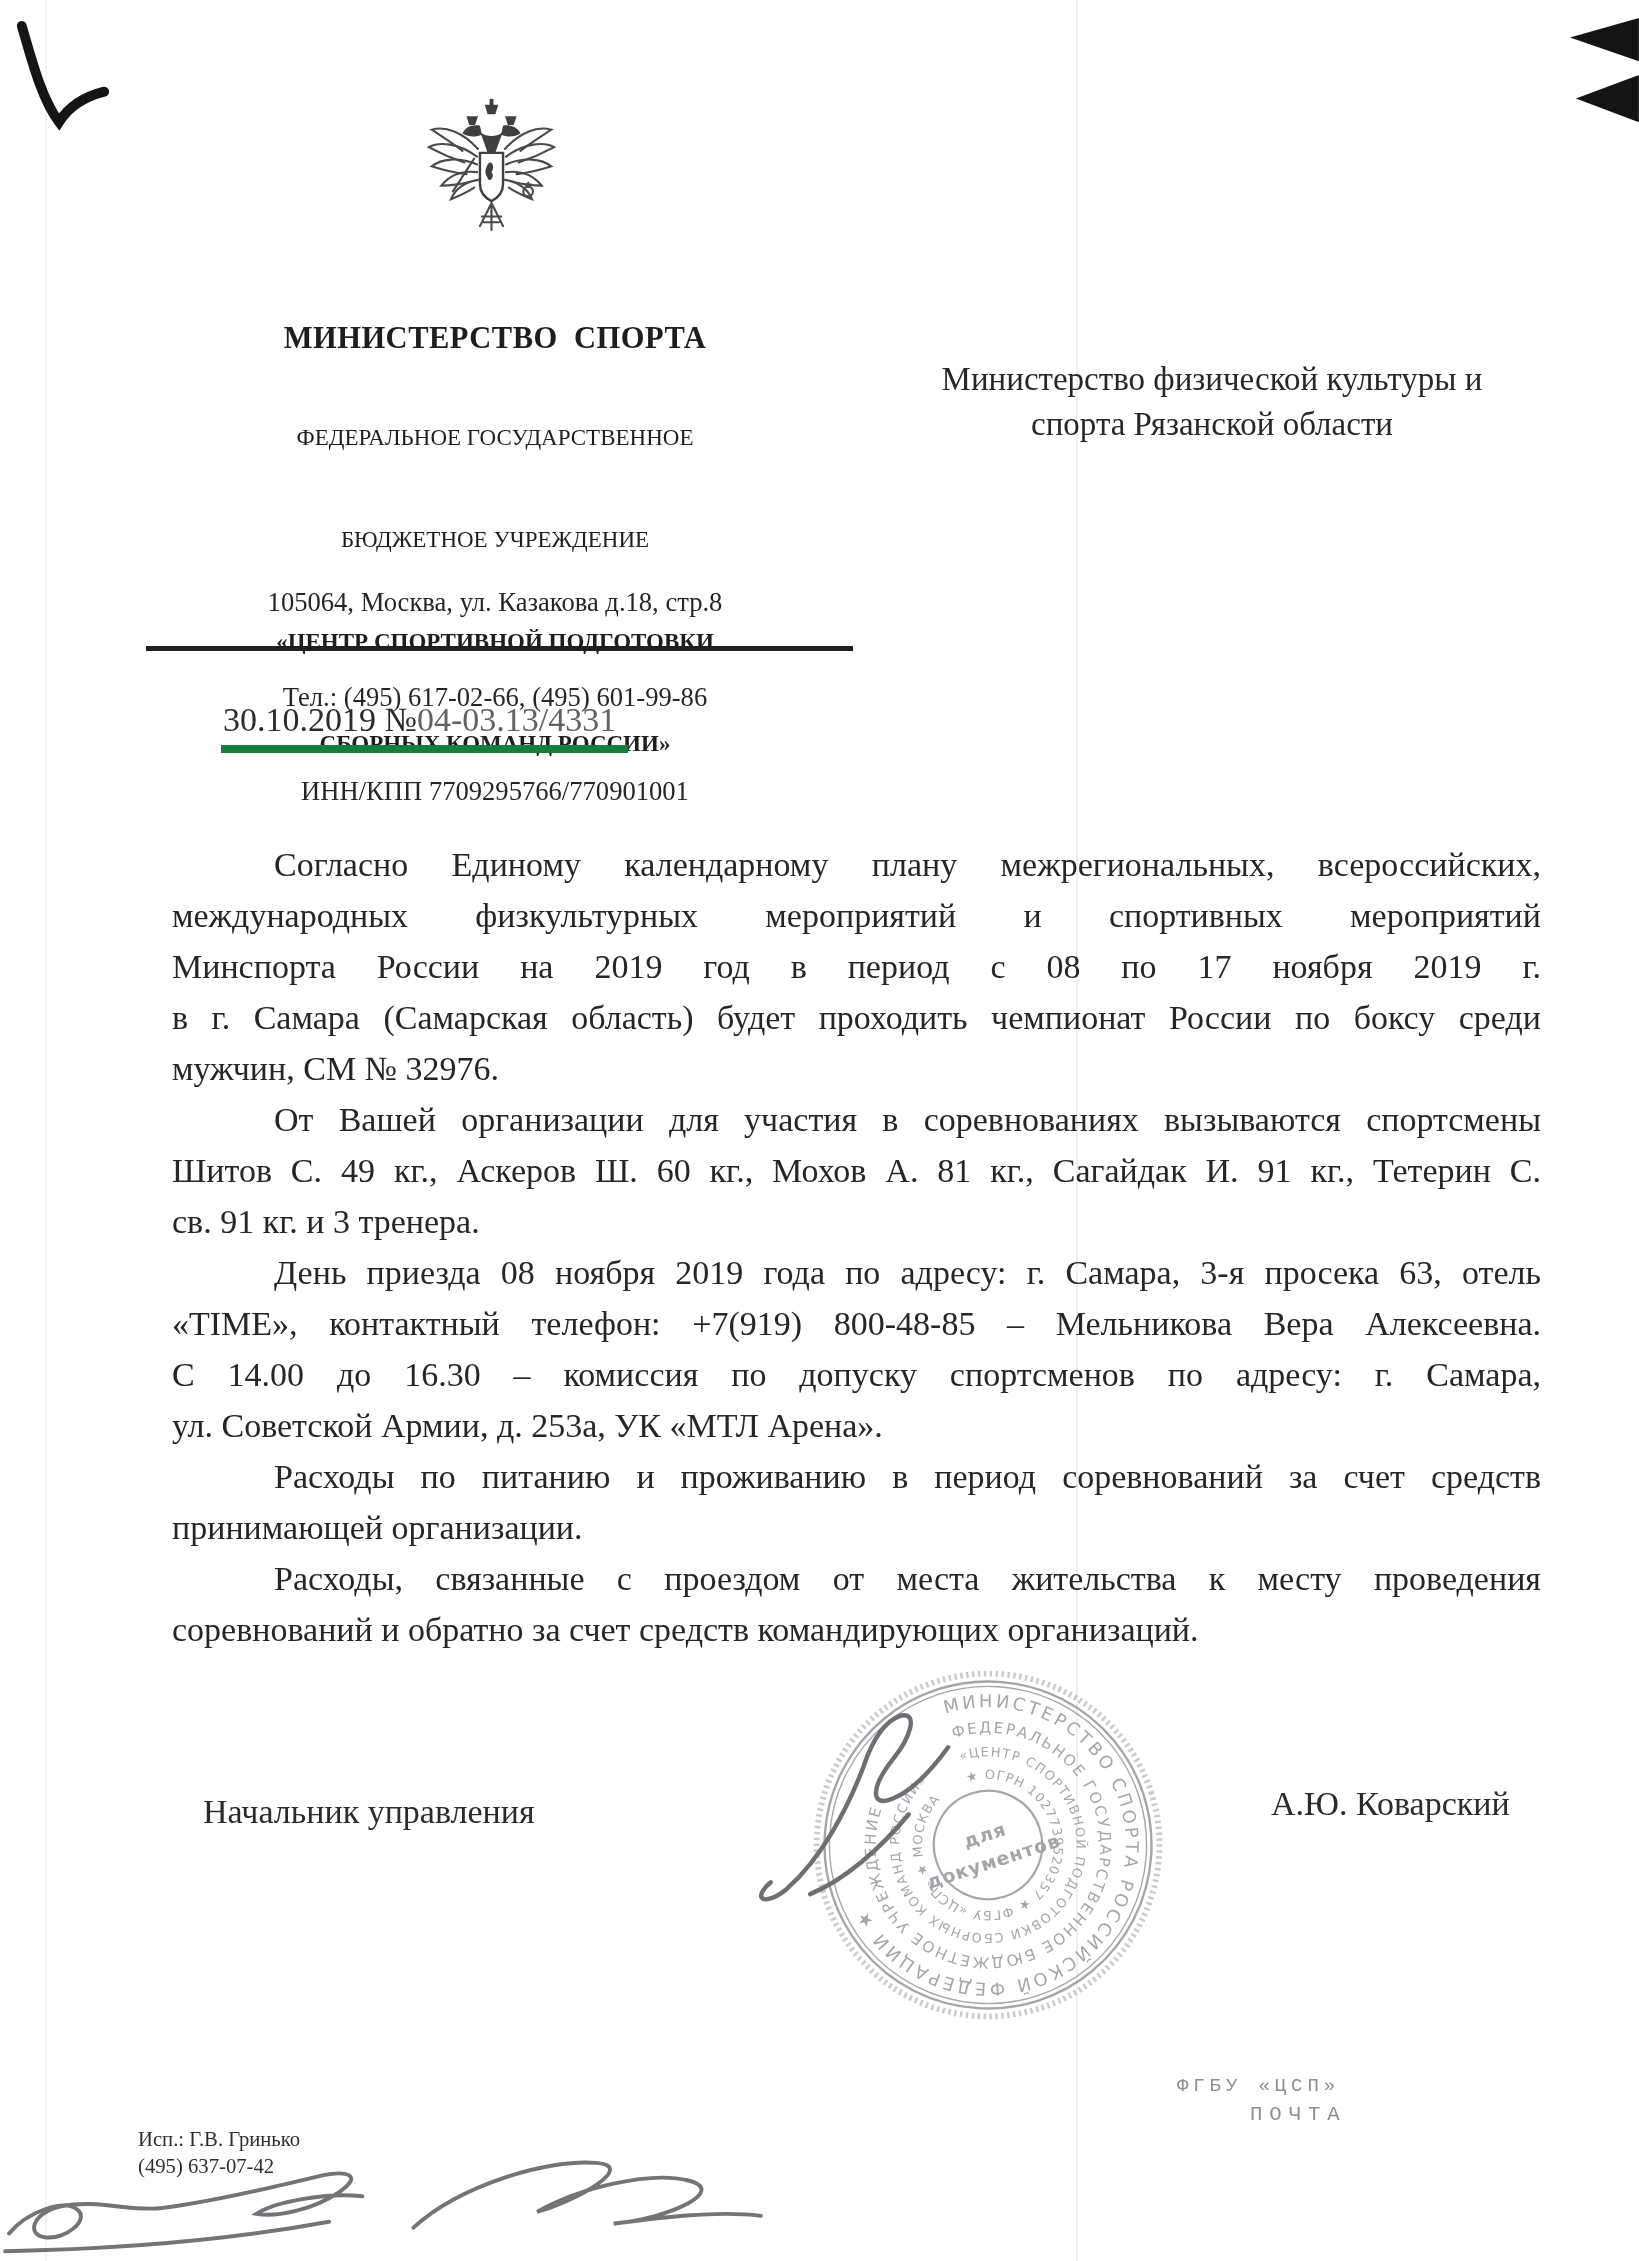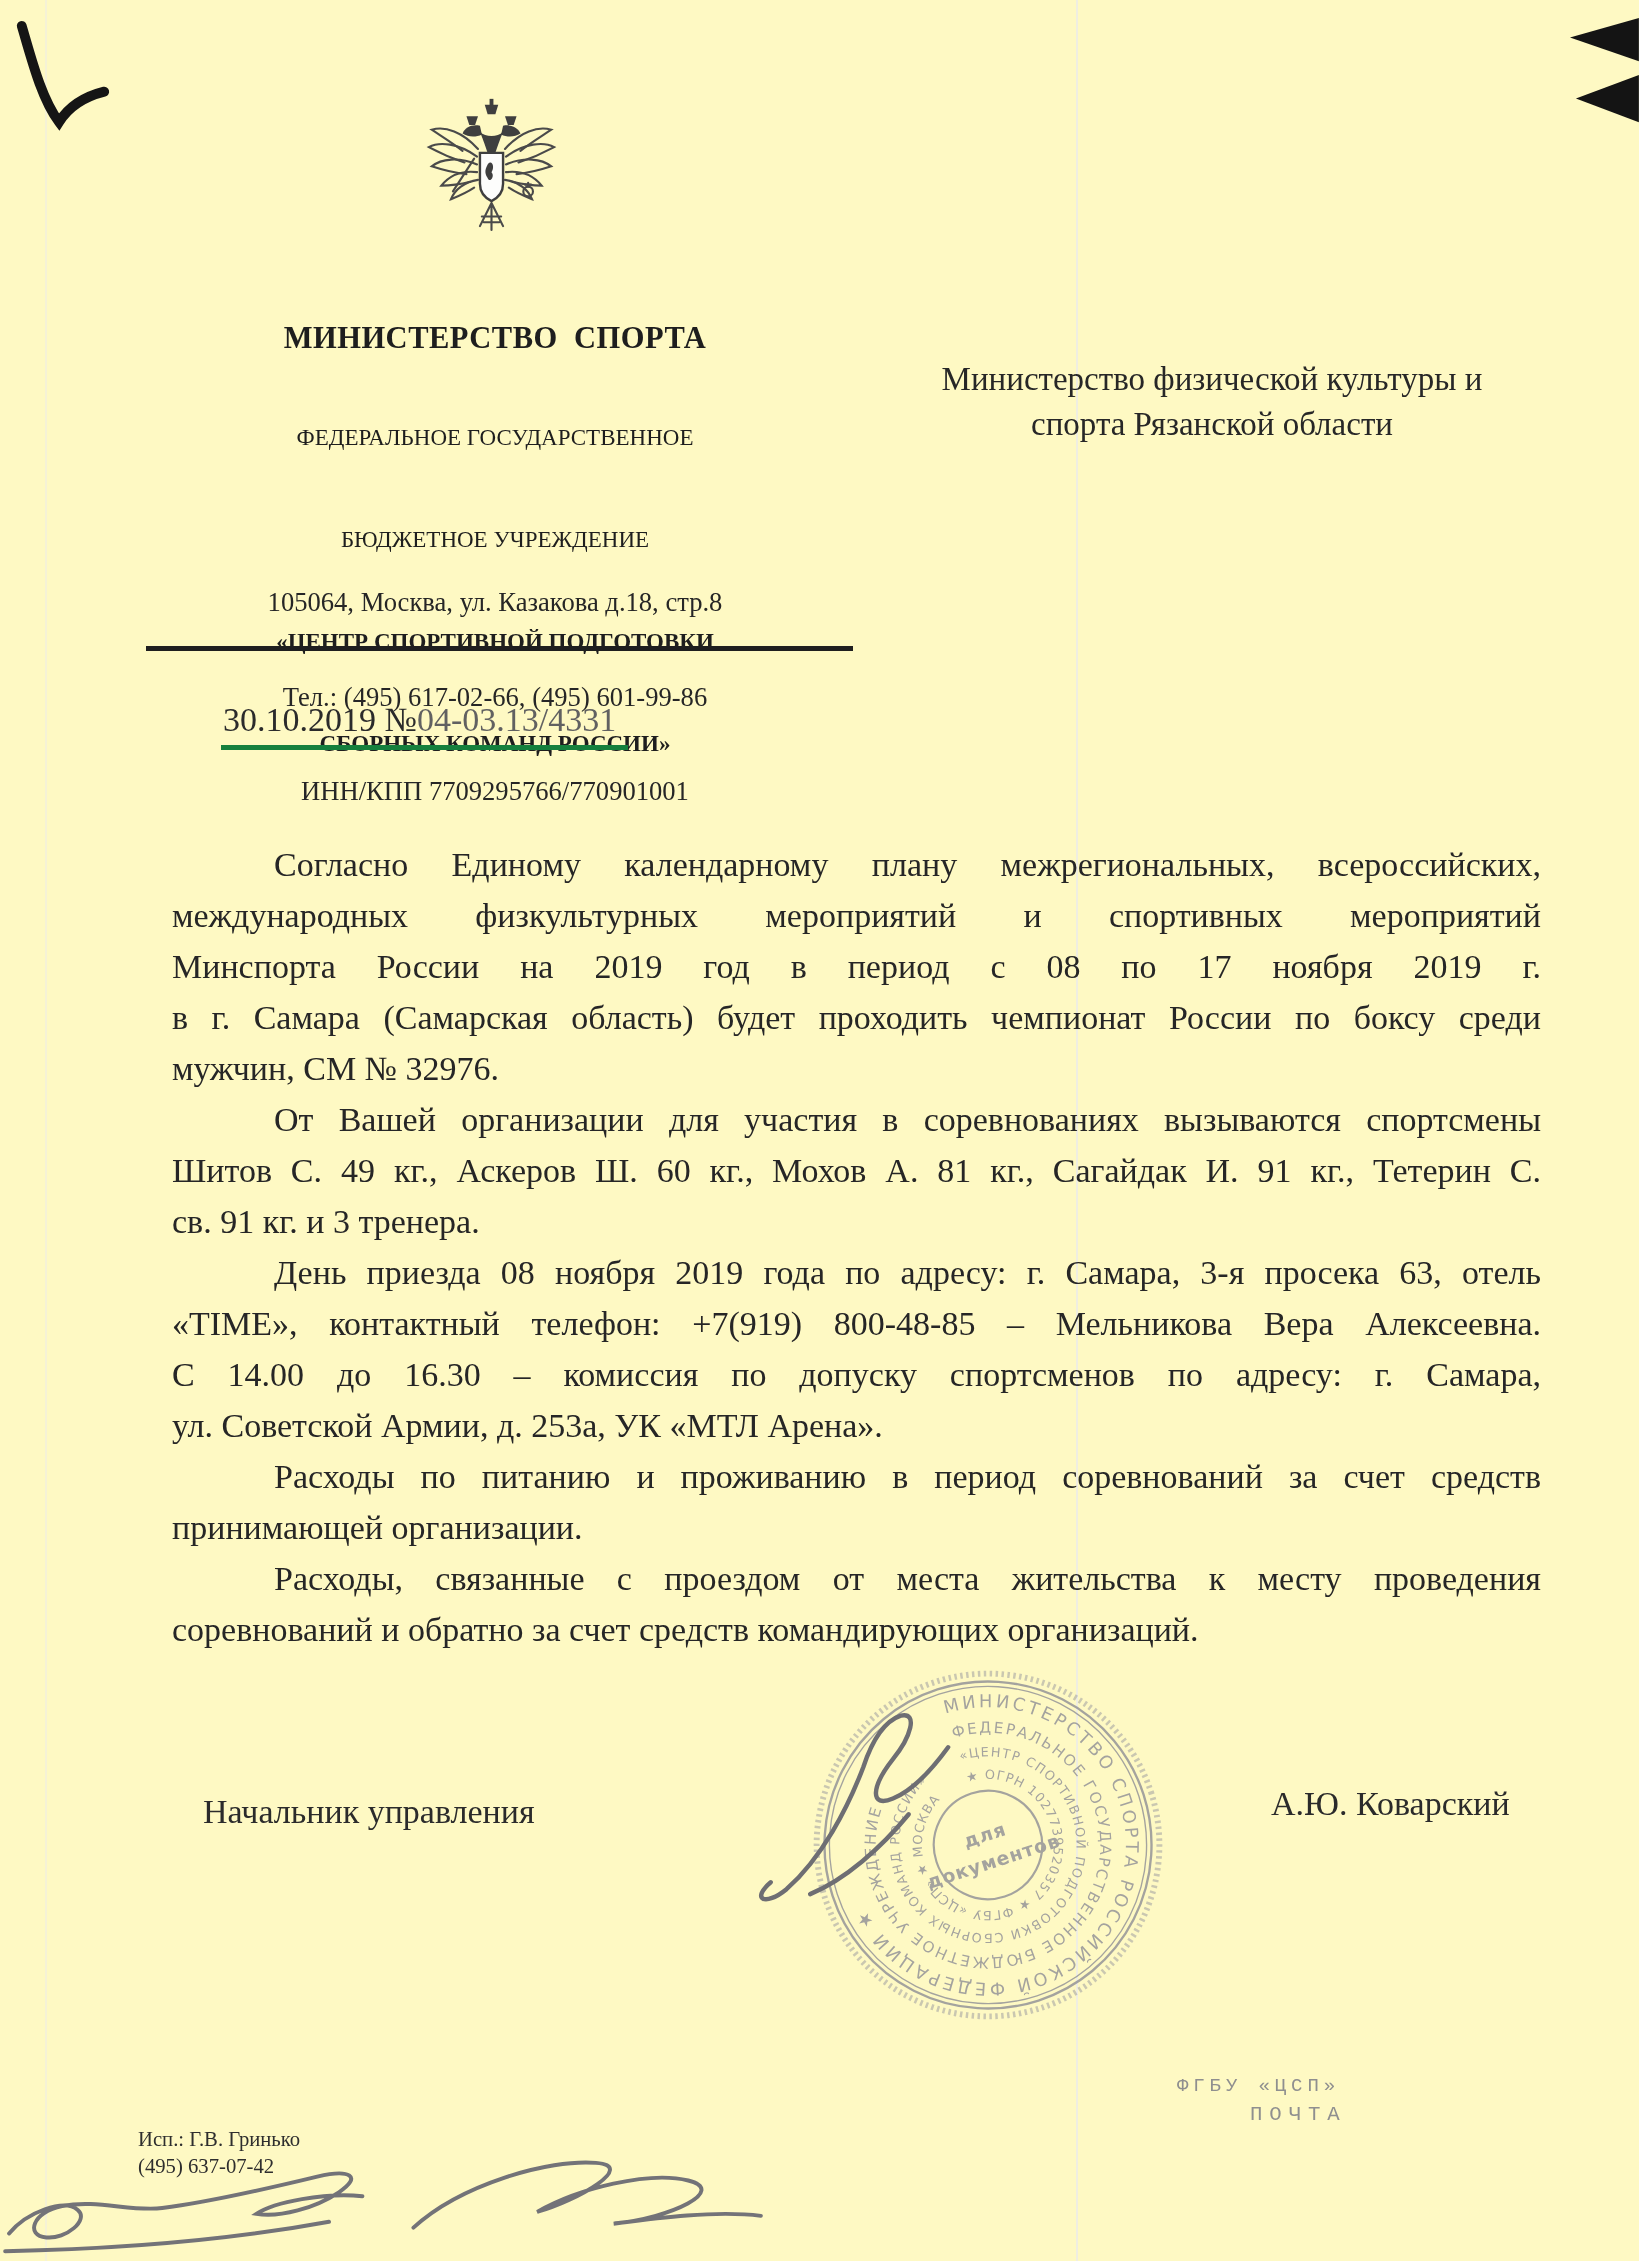--- a/index.html
+++ b/index.html
@@ -1,30 +1,30 @@
 <!DOCTYPE html>
 <html><head>
 <meta charset="utf-8">
 <style>
   html,body{margin:0;padding:0;background:#e8e8e8;}
-  .page{position:relative;width:1639px;height:2262px;background:#fef9c3;overflow:hidden;
+  .page{position:relative;width:1639px;height:2262px;background:#ffffff;overflow:hidden;
         font-family:"Liberation Serif",serif;color:#242424;}
   .abs{position:absolute;}
   .scanline{position:absolute;top:0;width:2px;height:2262px;background:#ebebe9;opacity:.8;}
   
   .lh{position:absolute;left:212px;width:566px;text-align:center;white-space:pre;color:#1e1e1e;}
   .ministry{top:257px;font-size:30.5px;font-weight:bold;line-height:32.5px;letter-spacing:0.5px;}
   .org{top:353px;font-size:23px;line-height:34px;}
   .org .b{font-weight:bold;}
   .contact{top:524px;font-size:26.6px;line-height:31.5px;color:#262626;}
   .divider{position:absolute;left:146px;top:646px;width:707px;height:4.9px;background:#1f1f1f;}
   .recipient{position:absolute;left:867px;top:357px;width:690px;text-align:center;
              font-size:33px;line-height:45px;color:#272727;}
   
-  .refline{position:absolute;left:221px;top:701px;font-size:34px;border-bottom:5px solid #15803d;
+  .refline{position:absolute;left:221px;top:701px;font-size:34px;border-bottom:8px solid #15803d;
            padding:0 11.8px 5.9px 2px;white-space:pre;}
   .refdark{color:#2b2b2b;}
   .reflight{color:#616161;}
   
   .body{position:absolute;left:156px;top:839px;width:1369px;font-size:34px;color:#262626;margin-left:16px;}
   .bl{display:block;line-height:51px;text-align:justify;text-align-last:justify;white-space:normal;}
   .bl.last{text-align-last:left;}
   .bl.indent{padding-left:102px;}
   
   .post-title{position:absolute;left:155px;top:1793px;font-size:34px;color:#2b2b2b;margin-left:48px;}

